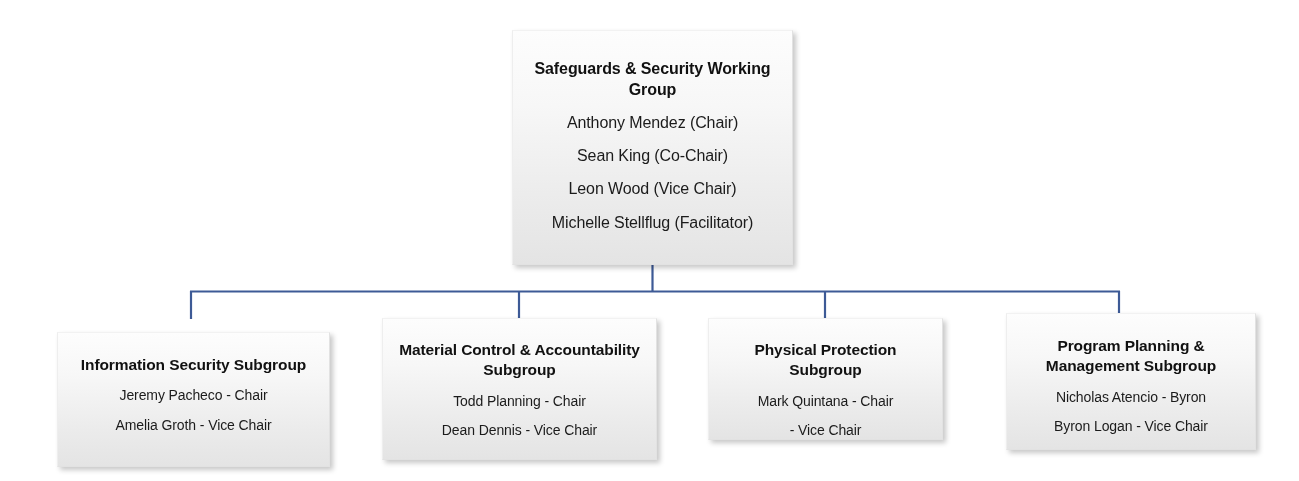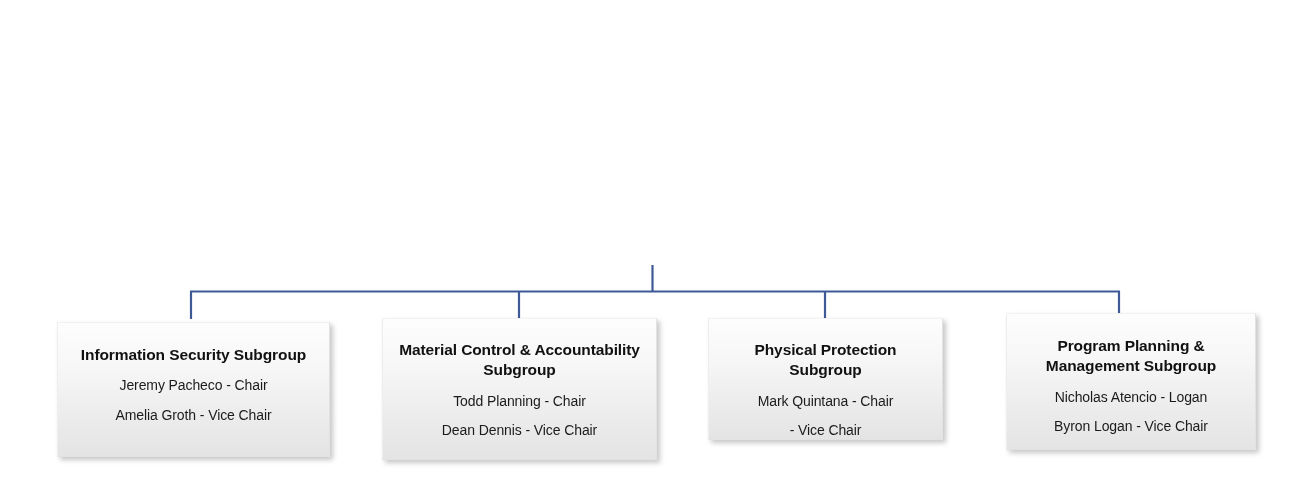--- a/index.html
+++ b/index.html
@@ -72,21 +72,21 @@
     width: 281px;
     height: 235px;
     padding-top: 27px;
   }
   #box-root .box-title { font-size: 16px; }
   #box-root .box-person { margin-top: 12px; font-size: 16px; }
 
   
   #box-infosec {
     left: 57px;
-    top: 322px;
+    top: 332px;
     width: 273px;
     height: 135px;
     padding-top: 22px;
     justify-content: flex-end;
   }
   #box-infosec .box-person { margin-top: 11px; }
 
   #box-mca {
     left: 382px;
     top: 318px;
@@ -127,20 +127,28 @@
     <line x1="652.5" y1="265" x2="652.5" y2="291" stroke="#3d5a96" stroke-width="2.2"></line>
 
     <line x1="190" y1="291.5" x2="1120" y2="291.5" stroke="#3d5a96" stroke-width="2.2"></line>
 
     <line x1="191" y1="291" x2="191" y2="319" stroke="#3d5a96" stroke-width="2.2"></line>
     <line x1="519" y1="291" x2="519" y2="319" stroke="#3d5a96" stroke-width="2.2"></line>
     <line x1="825" y1="291" x2="825" y2="319" stroke="#3d5a96" stroke-width="2.2"></line>
     <line x1="1119" y1="291" x2="1119" y2="314" stroke="#3d5a96" stroke-width="2.2"></line>
   </svg>
 
+  <div class="org-box" id="box-root">
+    <div class="box-title">Safeguards &amp; Security Working Group</div>
+    <div class="box-person">Anthony Mendez (Chair)</div>
+    <div class="box-person">Sean King (Co-Chair)</div>
+    <div class="box-person">Leon Wood  (Vice Chair)</div>
+    <div class="box-person">Michelle Stellflug (Facilitator)</div>
+    <div class="hidden-spacer"></div>
+  </div>
 
   <div class="org-box" id="box-infosec">
     <div class="box-title">Information Security Subgroup</div>
     <div class="box-person">Jeremy Pacheco - Chair</div>
     <div class="box-person">Amelia Groth - Vice Chair</div>
     <div class="hidden-spacer"></div>
   </div>
 
   <div class="org-box" id="box-mca">
     <div class="box-title">Material Control &amp; Accountability Subgroup</div>
@@ -151,18 +159,18 @@
 
   <div class="org-box" id="box-physical">
     <div class="box-title">Physical Protection Subgroup</div>
     <div class="box-person">Mark Quintana - Chair</div>
     <div class="box-person">- Vice Chair</div>
     <div class="hidden-spacer"></div>
   </div>
 
   <div class="org-box" id="box-ppm">
     <div class="box-title">Program Planning &amp; Management Subgroup</div>
-    <div class="box-person">Nicholas Atencio - Logan</div>
+    <div class="box-person">Nicholas Atencio - Byron</div>
     <div class="box-person">Byron Logan - Vice Chair</div>
     <div class="hidden-spacer"></div>
   </div>
 
 </div>
 
 </body></html>

